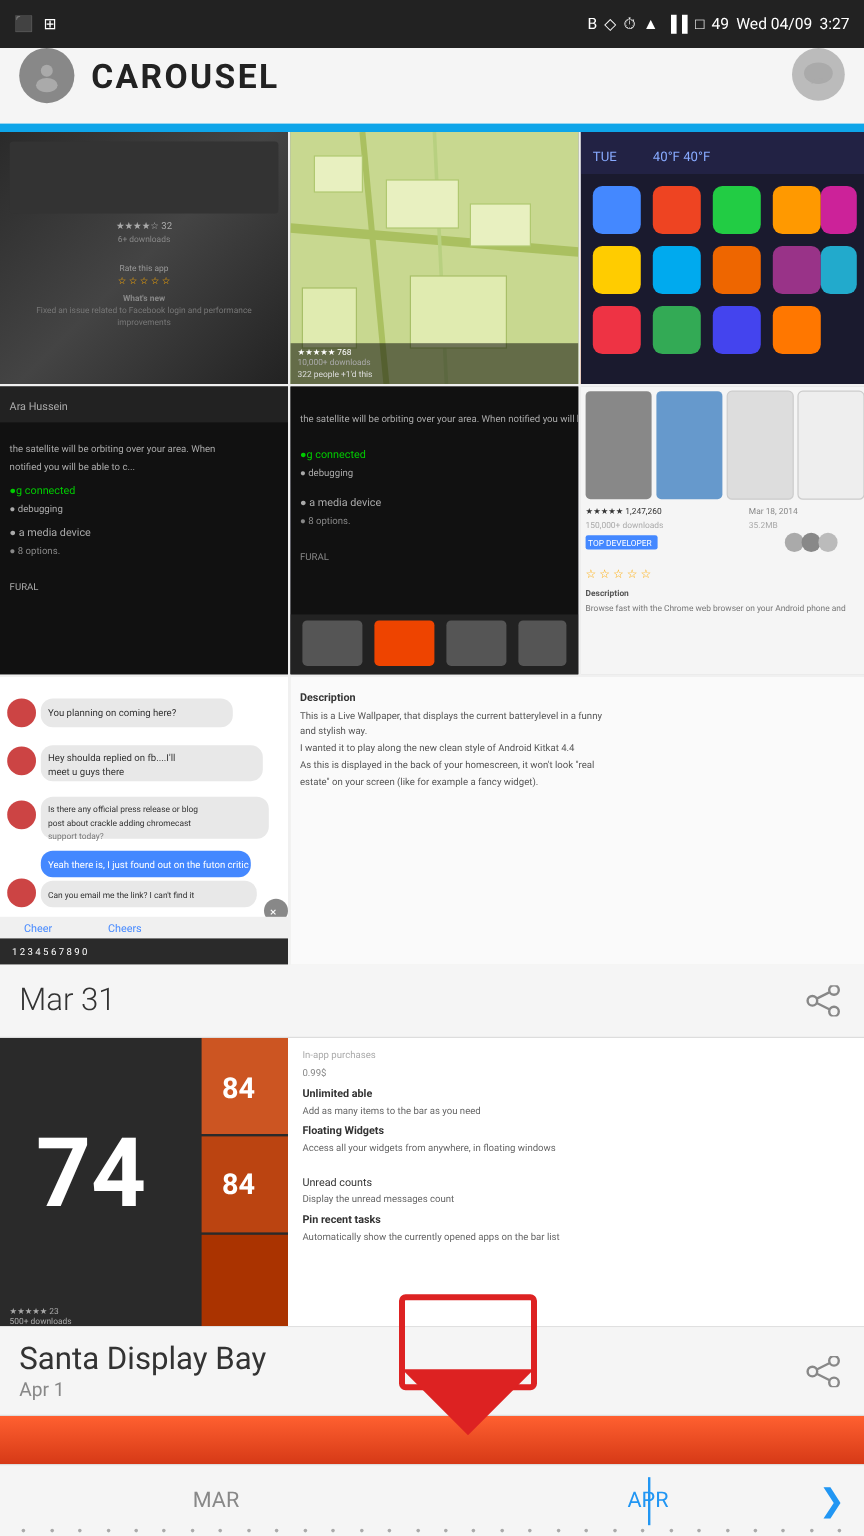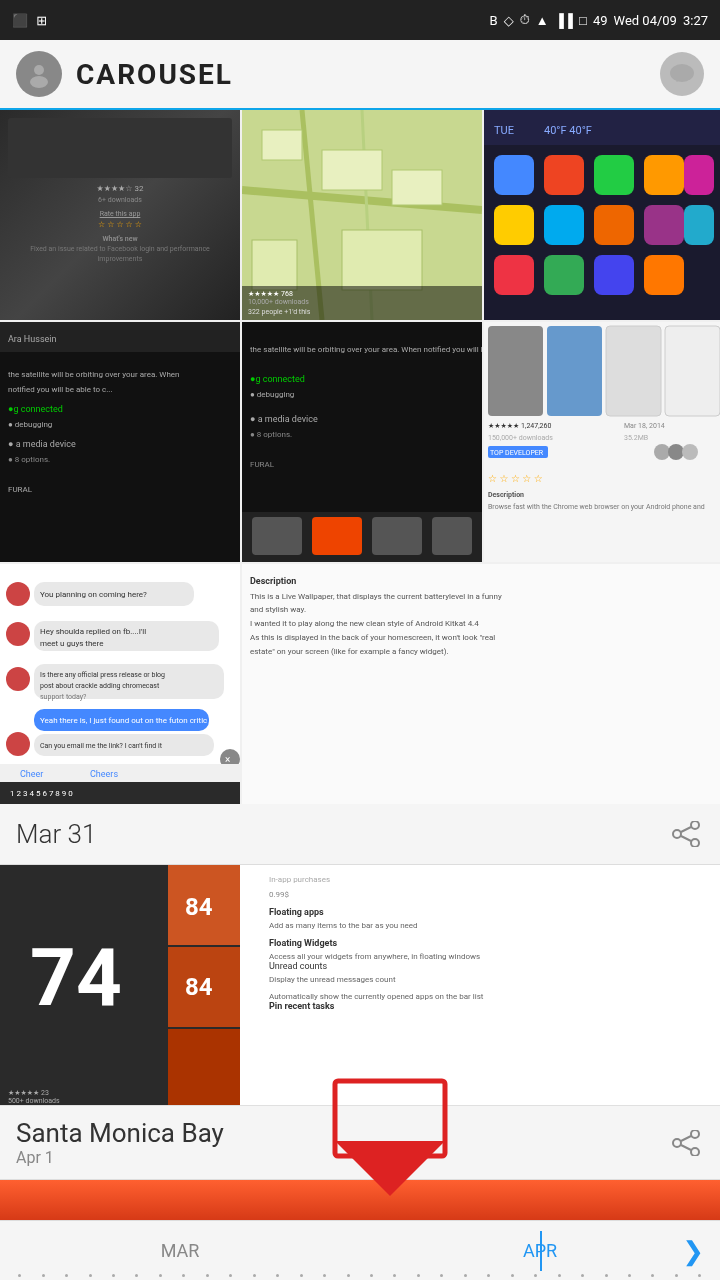--- a/index.html
+++ b/index.html
@@ -25,24 +25,24 @@
     }
     .status-left { display: flex; gap: 8px; align-items: center; }
     .status-right { display: flex; gap: 6px; align-items: center; font-size: 13px; }
 
     
     .top-bar {
       width: 720px;
       height: 70px;
       background: #f5f5f5;
       display: flex;
-      align-items: center;
+      align-items: flex-start;
       justify-content: space-between;
       padding: 0 16px;
-      border-bottom: 2px solid #0ea5e9;
+      border-bottom: 7px solid #0ea5e9;
     }
     .top-bar-left { display: flex; align-items: center; gap: 14px; }
     .avatar-circle {
       width: 46px; height: 46px;
       background: #888;
       border-radius: 50%;
       display: flex; align-items: center; justify-content: center;
       color: #ccc; font-size: 22px;
     }
     .app-title {
@@ -149,21 +149,21 @@
       background: #fff;
       padding: 0;
       border-bottom: 1px solid #e0e0e0;
     }
     .card-inner {
       display: flex;
       height: 240px;
     }
     .card-text {
       flex: 1;
-      padding: 10px 29px;
+      padding: 10px 12px;
       font-size: 9px;
       color: #444;
       overflow: hidden;
       position: relative;
     }
 
     
     .santa-monica-header {
       width: 720px;
       background: #f5f5f5;
@@ -308,21 +308,21 @@
 
   <div class="scrollable-area">
 
     <div class="photo-grid">
 
       <div class="grid-cell cell-1">
         <div style="padding:8px; color:#ccc;">
           <div style="background:#333; height:60px; margin-bottom:6px; border-radius:3px;"></div>
           <div style="font-size:8px; color:#aaa; margin-bottom:3px;">★★★★☆ 32</div>
           <div style="font-size:7px; color:#888;">6+ downloads</div>
-          <div style="font-size:7px; color:#999; margin-top:6px;text-decoration:underline;">Rate this app</div>
+          <div style="font-size:7px; color:#999; margin-top:16px;">Rate this app</div>
           <div style="font-size:8px; color:#ffaa00; margin:2px 0;">☆ ☆ ☆ ☆ ☆</div>
           <div style="margin-top:6px; font-size:7px; color:#888; font-weight:bold;">What's new</div>
           <div style="font-size:7px; color:#777; margin-top:2px; line-height:1.4;">Fixed an issue related to Facebook login and performance improvements</div>
         </div>
       </div>
 
       <div class="grid-cell cell-2">
         <div class="fake-map">
           <svg width="240" height="210" viewBox="0 0 240 210" style="position:absolute;inset:0;">
             <rect width="240" height="210" fill="#c8d890"></rect>
@@ -506,35 +506,35 @@
             <text x="185" y="130" fill="white" font-size="24" font-weight="bold">84</text>
             <rect x="168" y="164" width="72" height="76" fill="#aa3300"></rect>
           </svg>
           <div style="position:absolute;bottom:8px;left:8px;font-size:7px;color:#aaa;">★★★★★ 23</div>
           <div style="position:absolute;bottom:0;left:8px;font-size:7px;color:#aaa;">500+ downloads</div>
         </div>
 
         <div class="card-text">
           <div style="font-size:8px;color:#aaa;margin-bottom:6px;">In-app purchases</div>
           <div style="font-size:8px;color:#888;margin-bottom:8px;">0.99$</div>
-          <div style="font-size:9px;font-weight:bold;color:#333;margin-bottom:4px;">Floating apps</div>
+          <div style="font-size:9px;font-weight:bold;color:#333;margin-bottom:4px;">Unlimited able</div>
           <div style="font-size:8px;color:#666;margin-bottom:8px;">Add as many items to the bar as you need</div>
           <div style="font-size:9px;font-weight:bold;color:#333;margin-bottom:4px;">Floating Widgets</div>
-          <div style="font-size:8px;color:#666;margin-bottom:0;">Access all your widgets from anywhere, in floating windows</div>
+          <div style="font-size:8px;color:#666;margin-bottom:20px;">Access all your widgets from anywhere, in floating windows</div>
           <div style="font-size:9px;font-weight:normal;color:#333;margin-bottom:4px;">Unread counts</div>
           <div style="font-size:8px;color:#666;margin-bottom:8px;">Display the unread messages count</div>
+          <div style="font-size:9px;font-weight:bold;color:#333;margin-bottom:4px;">Pin recent tasks</div>
           <div style="font-size:8px;color:#666;">Automatically show the currently opened apps on the bar list</div>
-          <div style="font-size:9px;font-weight:bold;color:#333;margin-bottom:4px;">Pin recent tasks</div>
         </div>
       </div>
     </div>
 
     <div class="santa-monica-header">
       <div class="santa-title-wrap">
-        <span class="santa-title">Santa Monica Bay</span>
+        <span class="santa-title">Santa Display Bay</span>
         <span class="santa-subtitle">Apr 1</span>
       </div>
       <div class="share-icon">
         <svg width="30" height="26" viewBox="0 0 30 26" fill="none">
           <circle cx="24" cy="4" r="4" stroke="#888" stroke-width="2"></circle>
           <circle cx="6" cy="13" r="4" stroke="#888" stroke-width="2"></circle>
           <circle cx="24" cy="22" r="4" stroke="#888" stroke-width="2"></circle>
           <line x1="10" y1="11" x2="20" y2="6" stroke="#888" stroke-width="2"></line>
           <line x1="10" y1="15" x2="20" y2="20" stroke="#888" stroke-width="2"></line>
         </svg>

